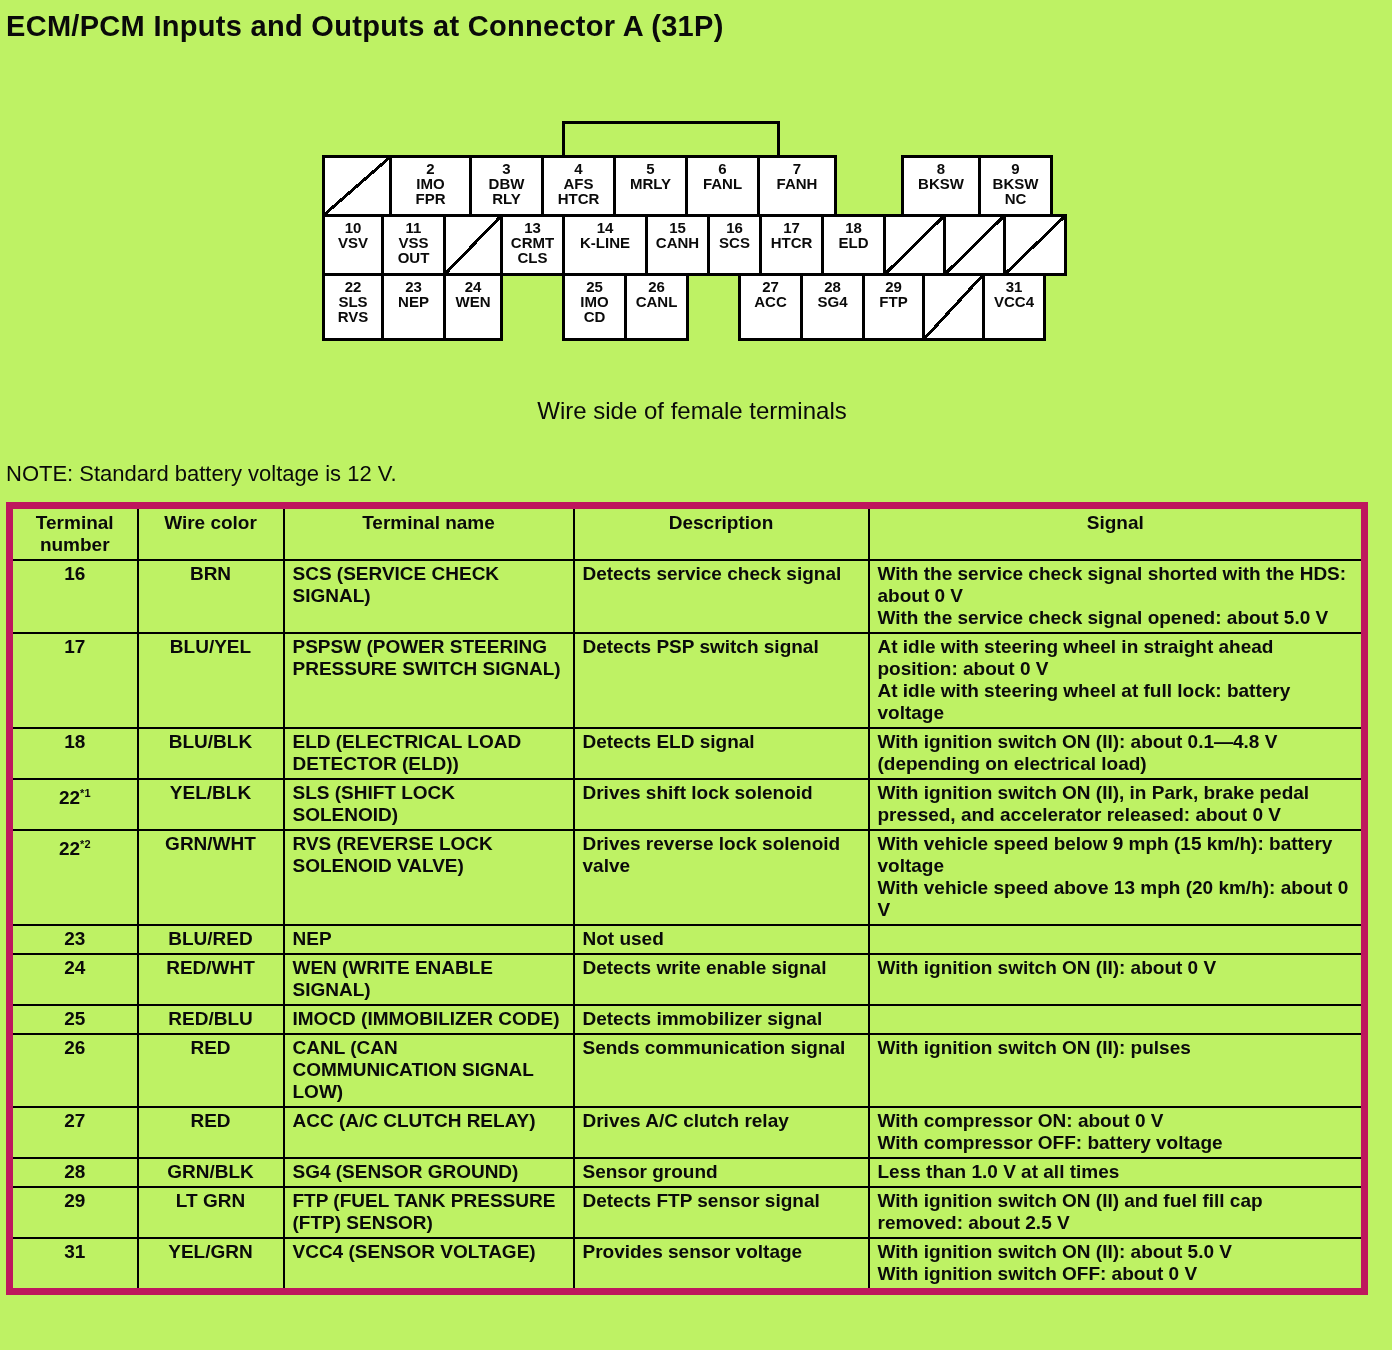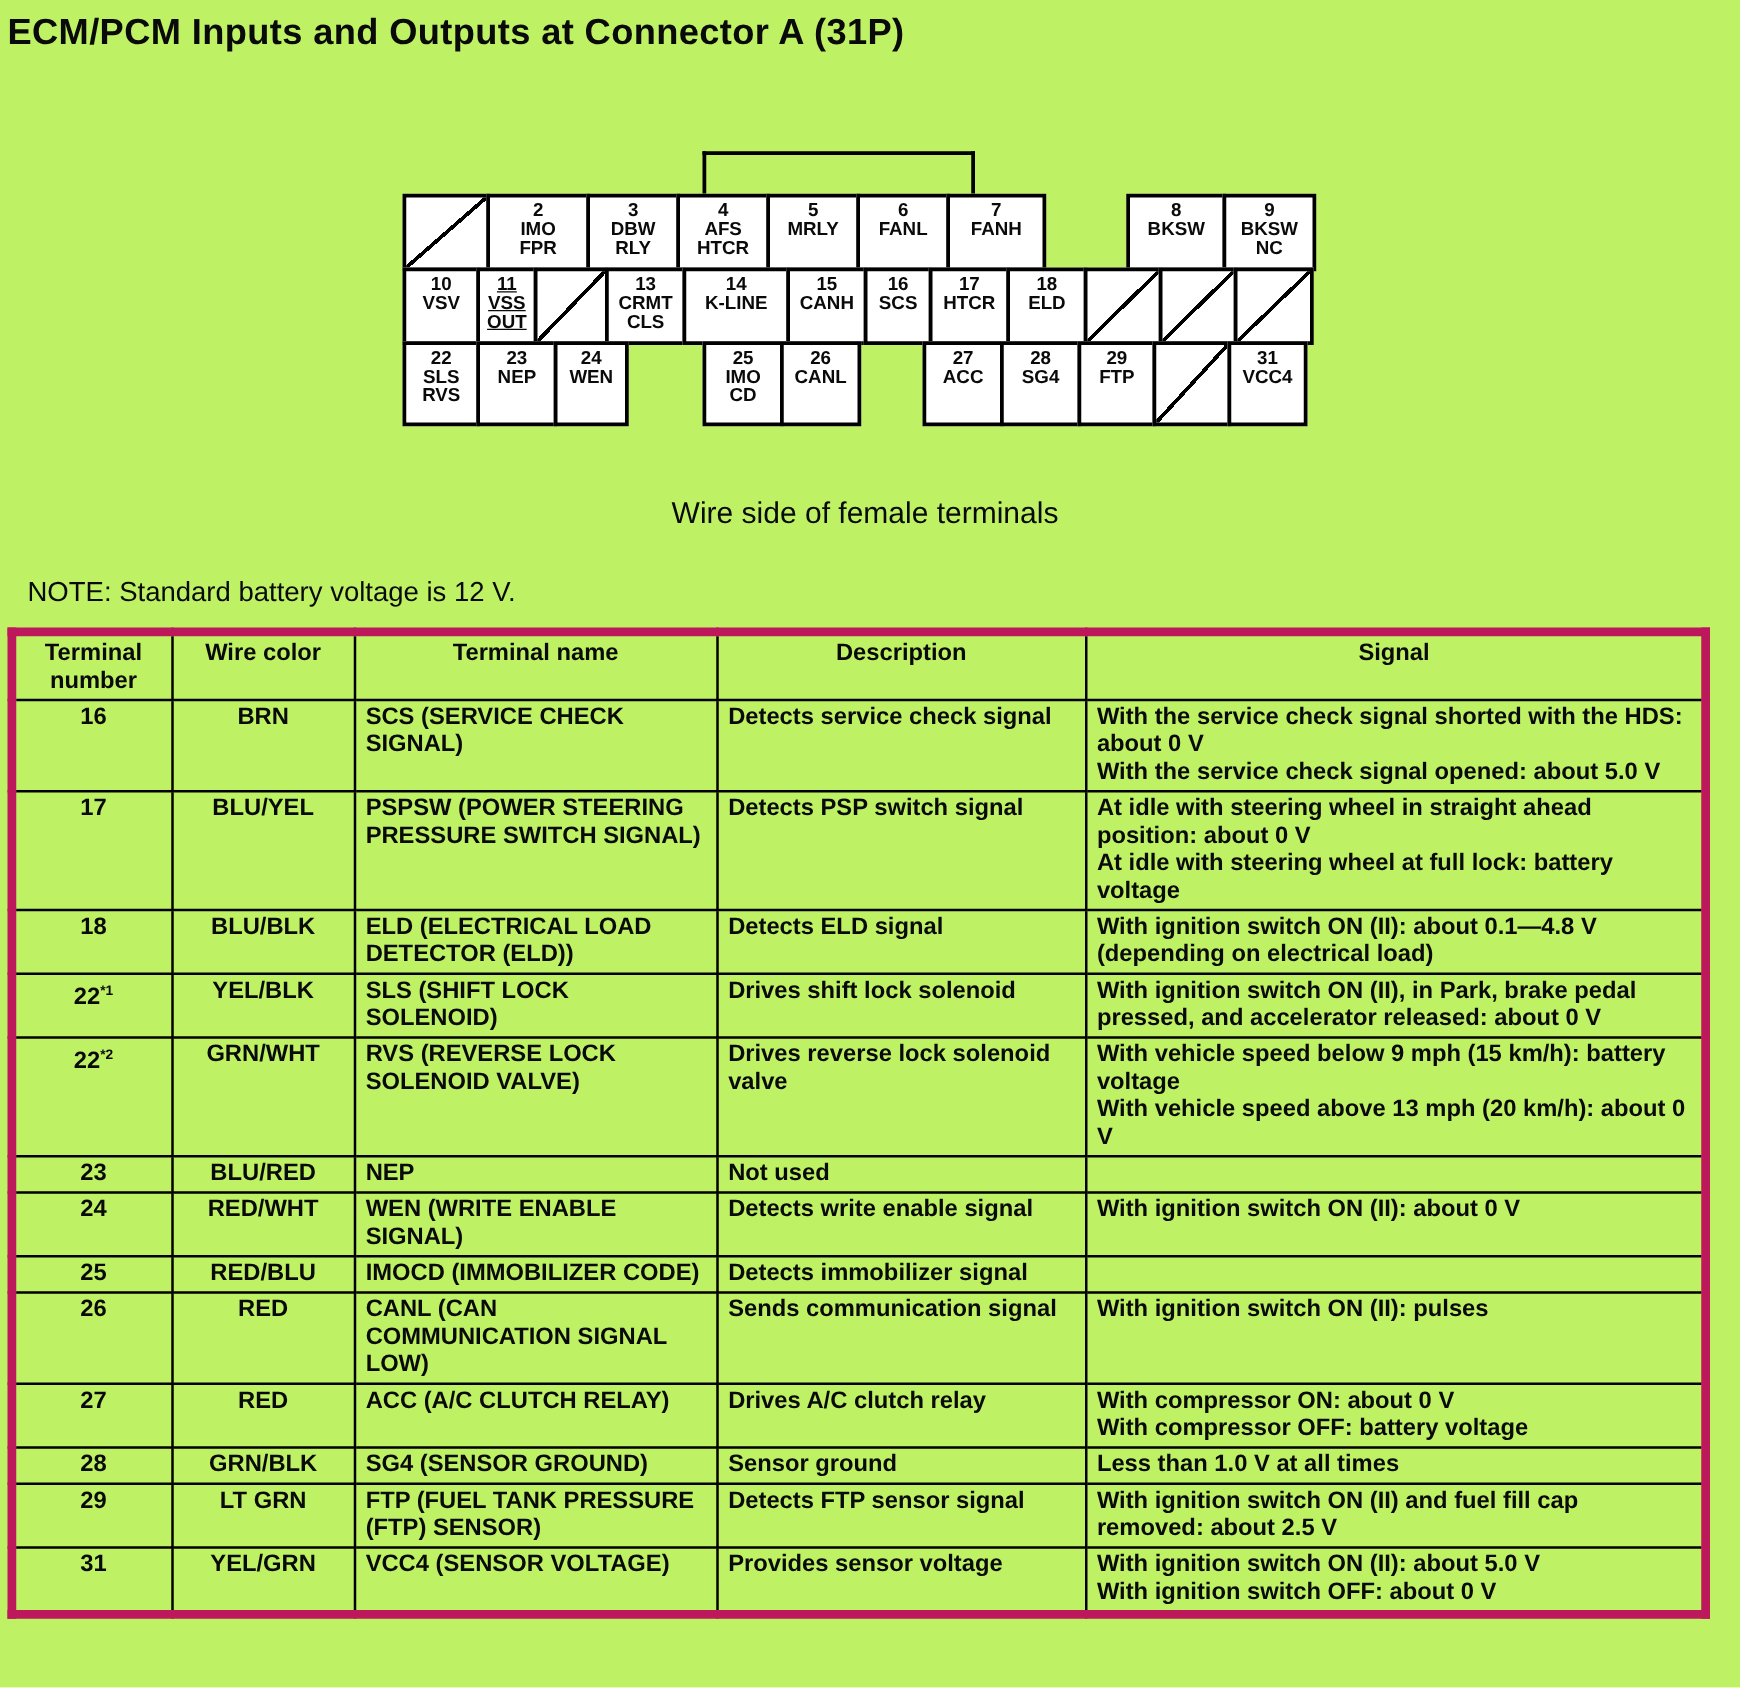--- a/index.html
+++ b/index.html
@@ -15,21 +15,21 @@
   .pin-row + .pin-row { margin-top: -3px; }
   .pin { position: relative; border: 3px solid #000; margin-right: -3px; height: 62px; padding-top: 3px;
          text-align: center; font-size: 15px; font-weight: bold; line-height: 15px; background: #fff; }
   .pin-gap { height: 62px; margin-right: -3px; }
   .pin-row:nth-child(3) .pin, .pin-row:nth-child(3) .pin-gap { height: 68px; }
   .pin-diag { background-image: linear-gradient(to bottom right,
       transparent calc(50% - 1.5px), #000 calc(50% - 1.5px),
       #000 calc(50% + 1.5px), transparent calc(50% + 1.5px)); }
 
   .caption { margin-top: 56px; text-align: center; font-size: 24px; }
-  .note { margin-top: 36px; font-size: 22px; margin-left: 16px; }
+  .note { margin-top: 36px; font-size: 22px; }
 
   table.signal { border-collapse: collapse; table-layout: fixed; width: 1362px; margin-top: 15px; border: 7px solid #be185d; }
   .signal th, .signal td { border: 2px solid #000; vertical-align: top; font-size: 19px; font-weight: bold;
                            line-height: 22px; padding: 2px 8px 3px 8px; }
   .signal th { text-align: center; white-space: pre-line; padding: 3px 4px; }
   .signal td.c { text-align: center; }
   .signal td.pre { white-space: pre-line; }
   sup { font-size: 11px; vertical-align: super; }
   .footnotes { margin-top: 5px; font-size: 19px; font-weight: bold; line-height: 23px; padding-left: 8px; }
 </style>
@@ -81,21 +81,21 @@
             <div class="pin-num">9</div>
             <div class="pin-label">BKSW</div>
             <div class="pin-label">NC</div>
           </div>
         </div>
         <div class="pin-row">
           <div class="pin" style="width: 62px;">
             <div class="pin-num">10</div>
             <div class="pin-label">VSV</div>
           </div>
-          <div class="pin" style="width: 49px; text-decoration: underline;">
+          <div class="pin" style="width: 65px;">
             <div class="pin-num">11</div>
             <div class="pin-label">VSS</div>
             <div class="pin-label">OUT</div>
           </div>
           <div class="pin pin-diag" style="width: 60px;"></div>
           <div class="pin" style="width: 65px;">
             <div class="pin-num">13</div>
             <div class="pin-label">CRMT</div>
             <div class="pin-label">CLS</div>
           </div>

